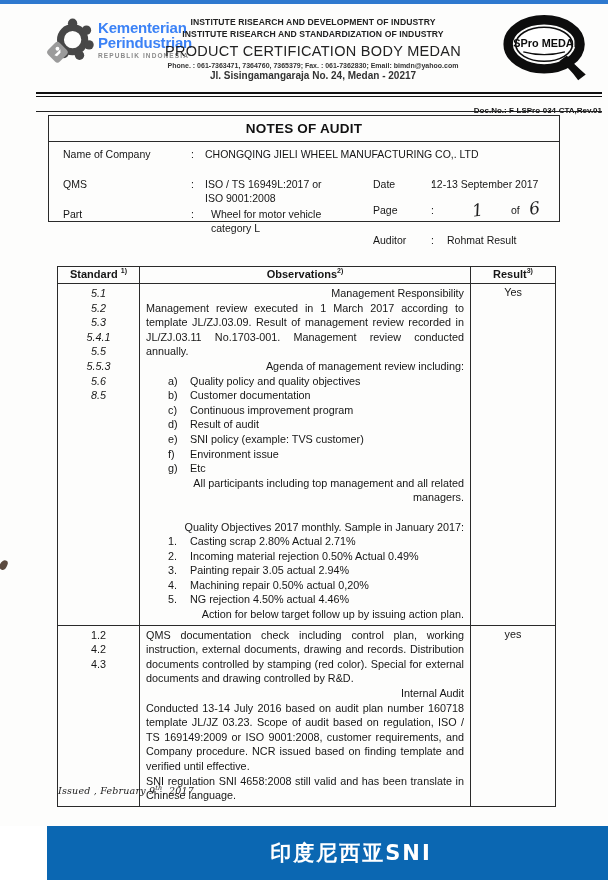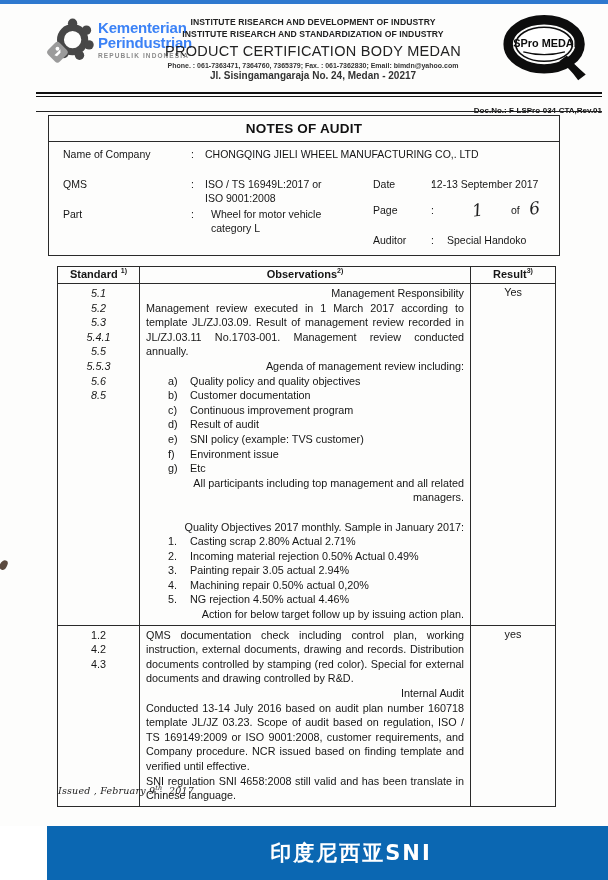--- a/index.html
+++ b/index.html
@@ -40,21 +40,21 @@
   .rule-double {
     position: absolute; top: 88px; left: 36px; width: 566px; height: 5px;
     border-top: 2.6px solid #111; border-bottom: 1.2px solid #111;
   }
   .docno-row { position: absolute; top: 95px; left: 36px; width: 566px; text-align: right; }
   .docno { font-size: 8px; font-weight: bold; color: #111; }
   .rule-thin { position: absolute; top: 107px; left: 36px; width: 566px; border-top: 1px solid #222; }
 
   
   .info-box {
-    position: absolute; top: 111px; left: 48px; width: 512px; height: 141px;
+    position: absolute; top: 111px; left: 48px; width: 512px; height: 107px;
     border: 1.3px solid #2a2a2a; background: transparent;
   }
   .title-row {
     height: 26px; border-bottom: 1.3px solid #2a2a2a;
     display: flex; align-items: center; justify-content: center;
   }
   .doc-title { font-weight: bold; font-size: 13.5px; letter-spacing: 0.2px; color: #111; }
 
   .field { position: absolute; font-size: 10.5px; color: #161616; }
   .f-label { position: absolute; left: 14px; white-space: nowrap; }
@@ -200,21 +200,21 @@
       <span class="f-label">Page</span>
       <span class="f-colon" style="left: 72px;">:</span>
       <span class="f-value" style="left: 113px; top: -4px;"><span class="handwrite">1</span></span>
       <span class="f-value" style="left: 152px;">of</span>
       <span class="f-value" style="left: 170px; top: -6px;"><span class="handwrite">6</span></span>
     </div>
 
     <div class="field" style="top: 118px; left: 310px;">
       <span class="f-label">Auditor</span>
       <span class="f-colon" style="left: 72px;">:</span>
-      <span class="f-value" style="left: 88px;">Special Handoko</span>
+      <span class="f-value" style="left: 88px;">Rohmat Result</span>
     </div>
   </div>
 
   <table class="audit-table">
     <colgroup>
       <col class="col-std">
         <col class="col-obs">
         <col class="col-res">
     </colgroup>
     <thead>

